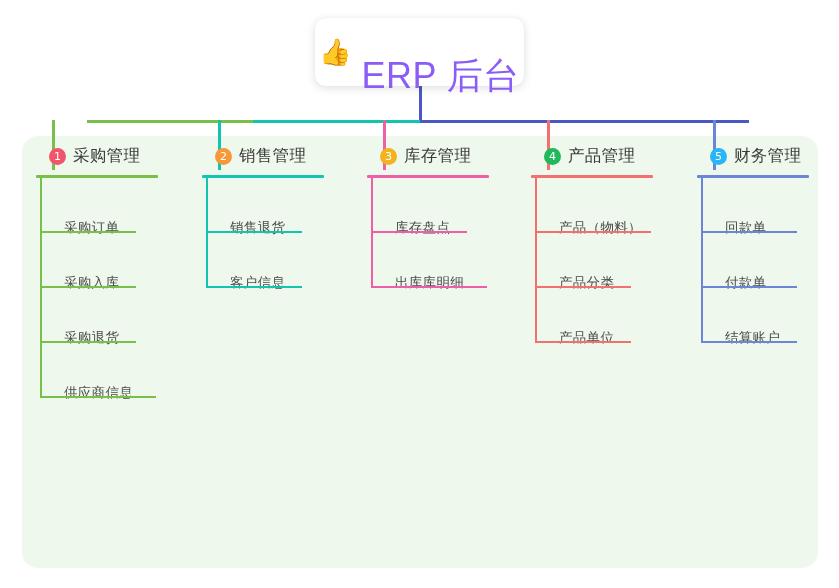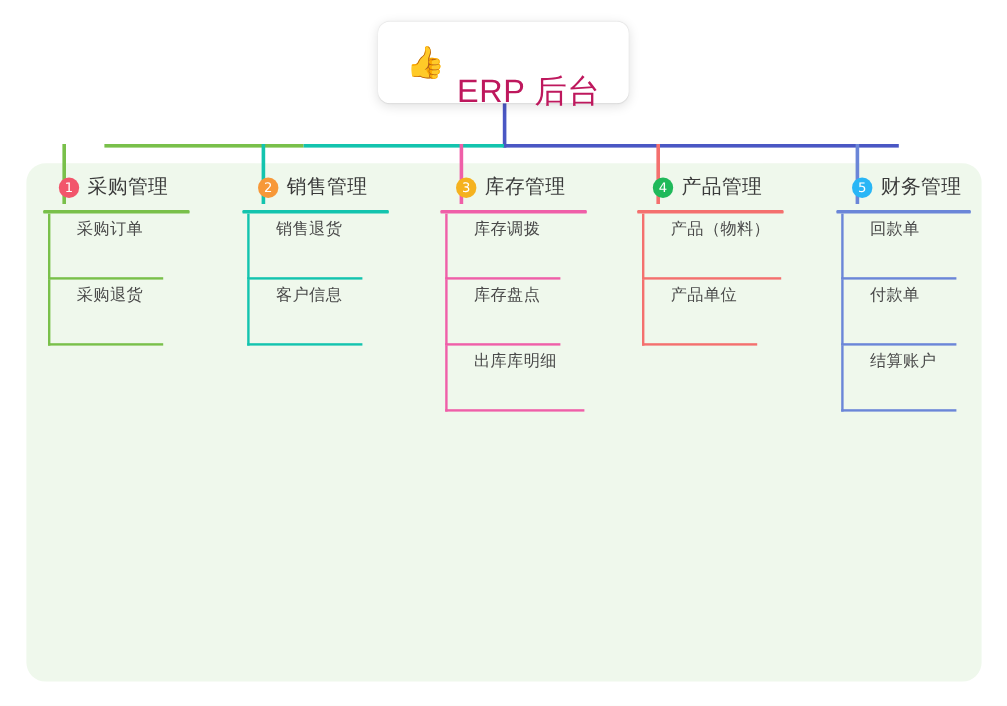--- a/index.html
+++ b/index.html
@@ -33,22 +33,22 @@
     justify-content: center;
     gap: 10px;
     z-index: 5;
   }
   #root-node .thumb {
     font-size: 26px;
     line-height: 1;
     display: inline-block;
   }
   #root-node .root-title {
-    font-size: 27px;
-    color: #be185d;
+    font-size: 36px;
+    color: #8b5cf6;
     letter-spacing: 0.5px;
     white-space: nowrap;
     margin-top: 48px;
   }
 
   
   #connectors {
     position: absolute;
     left: 0;
     top: 0;
@@ -118,21 +118,21 @@
   .items {
     position: relative;
     margin-top: 0;
   }
   .item {
     position: relative;
     height: 55px;
     box-sizing: border-box;
     padding-left: 28px;
     display: flex;
-    align-items: flex-start;
+    align-items: flex-end;
   }
   .item .item-label {
     font-size: 13.5px;
     color: #4a4a4a;
     letter-spacing: 0.3px;
     white-space: nowrap;
     position: relative;
     top: 4px;
   }
   .item .item-rule {
@@ -181,21 +181,31 @@
       </div>
       <div class="col-rule" style="background: rgb(121, 192, 74); width: 122px;"></div>
       <div class="items">
         <div class="item">
           <div class="item-stem" style="background: rgb(121, 192, 74);"></div>
           <span class="item-label">采购订单</span>
           <div class="item-rule" style="background: rgb(121, 192, 74);"></div>
         </div>
         <div class="item">
           <div class="item-stem" style="background: rgb(121, 192, 74);"></div>
+          <span class="item-label">采购入库</span>
+          <div class="item-rule" style="background: rgb(121, 192, 74);"></div>
+        </div>
+        <div class="item">
+          <div class="item-stem" style="background: rgb(121, 192, 74);"></div>
           <span class="item-label">采购退货</span>
+          <div class="item-rule" style="background: rgb(121, 192, 74);"></div>
+        </div>
+        <div class="item long">
+          <div class="item-stem" style="background: rgb(121, 192, 74);"></div>
+          <span class="item-label">供应商信息</span>
           <div class="item-rule" style="background: rgb(121, 192, 74);"></div>
         </div>
       </div>
     </div>
     <div class="column" style="left: 202px;">
       <div class="col-header">
         <span class="badge" style="background: rgb(247, 152, 56);">2</span>
         <span class="col-title">销售管理</span>
       </div>
       <div class="col-rule" style="background: rgb(19, 196, 174); width: 122px;"></div>
@@ -212,25 +222,20 @@
         </div>
       </div>
     </div>
     <div class="column" style="left: 367px;">
       <div class="col-header">
         <span class="badge" style="background: rgb(245, 178, 31);">3</span>
         <span class="col-title">库存管理</span>
       </div>
       <div class="col-rule" style="background: rgb(239, 95, 168); width: 122px;"></div>
       <div class="items">
-        <div class="item">
-          <div class="item-stem" style="background: rgb(239, 95, 168);"></div>
-          <span class="item-label">库存调拨</span>
-          <div class="item-rule" style="background: rgb(239, 95, 168);"></div>
-        </div>
         <div class="item">
           <div class="item-stem" style="background: rgb(239, 95, 168);"></div>
           <span class="item-label">库存盘点</span>
           <div class="item-rule" style="background: rgb(239, 95, 168);"></div>
         </div>
         <div class="item long">
           <div class="item-stem" style="background: rgb(239, 95, 168);"></div>
           <span class="item-label">出库库明细</span>
           <div class="item-rule" style="background: rgb(239, 95, 168);"></div>
         </div>
@@ -243,20 +248,25 @@
       </div>
       <div class="col-rule" style="background: rgb(244, 112, 110); width: 122px;"></div>
       <div class="items">
         <div class="item long">
           <div class="item-stem" style="background: rgb(244, 112, 110);"></div>
           <span class="item-label">产品（物料）</span>
           <div class="item-rule" style="background: rgb(244, 112, 110);"></div>
         </div>
         <div class="item">
           <div class="item-stem" style="background: rgb(244, 112, 110);"></div>
+          <span class="item-label">产品分类</span>
+          <div class="item-rule" style="background: rgb(244, 112, 110);"></div>
+        </div>
+        <div class="item">
+          <div class="item-stem" style="background: rgb(244, 112, 110);"></div>
           <span class="item-label">产品单位</span>
           <div class="item-rule" style="background: rgb(244, 112, 110);"></div>
         </div>
       </div>
     </div>
     <div class="column" style="left: 697px;">
       <div class="col-header">
         <span class="badge" style="background: rgb(41, 182, 246);">5</span>
         <span class="col-title">财务管理</span>
       </div>

